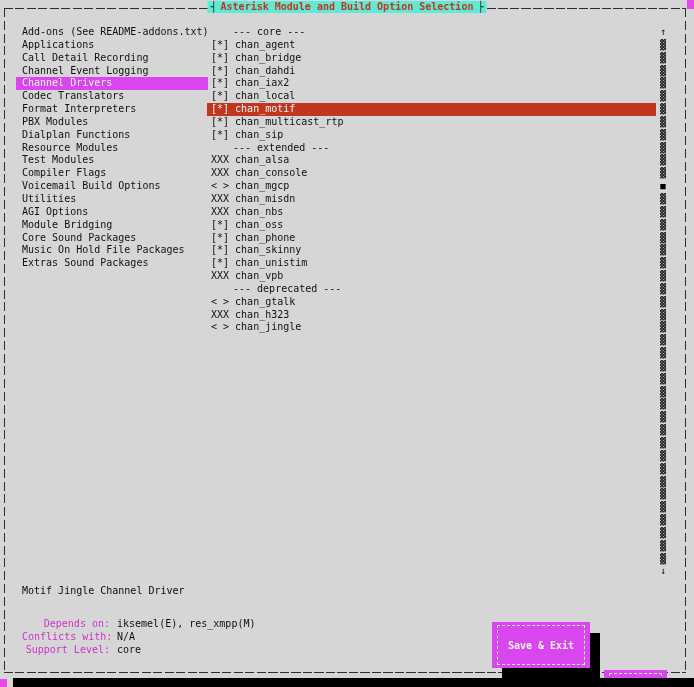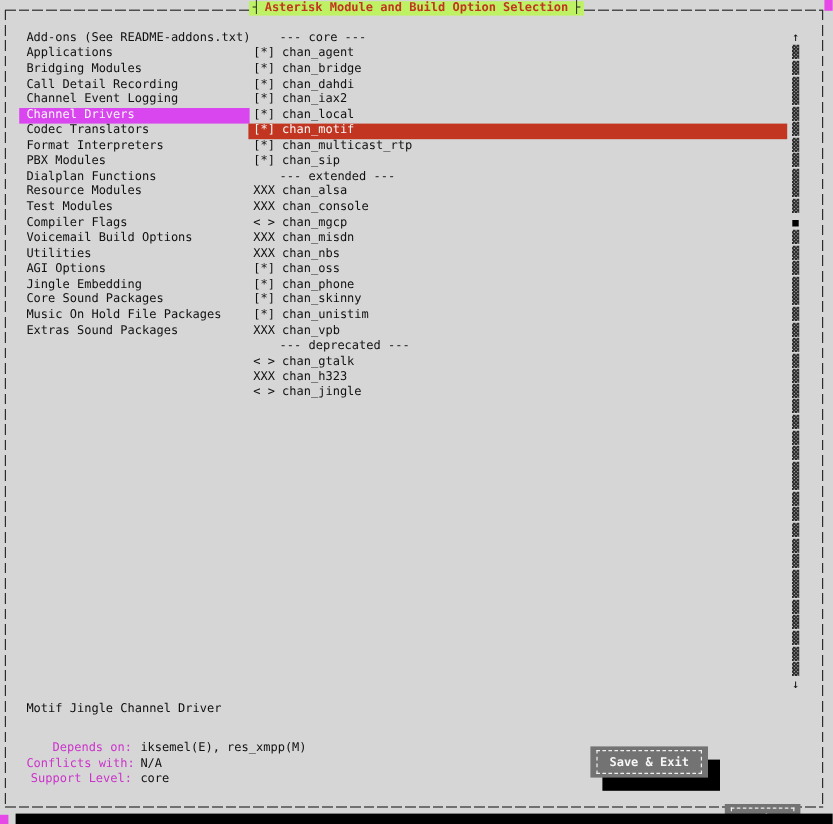--- a/index.html
+++ b/index.html
@@ -8,21 +8,21 @@
     background:#d6d6d6;
     font-family:"DejaVu Sans Mono","Liberation Mono",monospace;
     font-size:10px;color:#111;
   }
   .hline{position:absolute;height:1px;
     background:repeating-linear-gradient(to right,#2d2d2d 0 9px,rgba(0,0,0,0) 9px 11.5px);}
   .vline{position:absolute;width:1px;
     background:repeating-linear-gradient(to bottom,#2d2d2d 0 9px,rgba(0,0,0,0) 9px 12.8px);}
   #title-bar{
     position:absolute;top:1px;left:50%;transform:translateX(-50%);
-    height:12px;line-height:12px;background:#bef264;padding:0 3px;white-space:pre;
+    height:12px;line-height:12px;background:#5eead4;padding:0 3px;white-space:pre;
   }
   #title-bar .cap{color:#222;font-weight:normal;}
   #title-bar .ttl{color:#c23621;font-weight:bold;padding:0 4px;}
   #category-list{position:absolute;left:16px;top:26px;width:192px;}
   #category-list .row{
     height:12.85px;line-height:12.85px;padding-left:6px;white-space:pre;color:#101010;
   }
   #category-list .row.selected{background:#d946ef;color:#f6f6f6;}
   #module-list{position:absolute;left:207px;top:26px;width:449px;}
   #module-list .row{
@@ -33,21 +33,21 @@
   #scrollbar{position:absolute;left:656px;top:26px;width:14px;text-align:center;}
   #scrollbar .cell{height:12.85px;line-height:12.85px;color:#2b2b2b;}
   #scrollbar .arrow{color:#0d0d0d;}
   #scrollbar .thumb{color:#000;font-size:9px;}
   #desc-title{position:absolute;left:22px;top:584px;height:13px;line-height:13px;color:#0d0d0d;white-space:pre;}
   #desc-fields{position:absolute;left:22px;top:617px;}
   #desc-fields .frow{height:13px;line-height:13px;white-space:pre;}
   #desc-fields .flabel{display:inline-block;width:88px;text-align:right;color:#cb34cb;}
   #desc-fields .fvalue{color:#101010;margin-left:7px;}
   .btn{
-    position:absolute;top:622px;height:26px;background:#737373;
+    position:absolute;top:622px;height:46px;background:#d946ef;
     box-shadow:10px 11px 0 #000;cursor:pointer;
   }
   .btn .inner{
     position:absolute;left:5px;right:5px;top:3px;bottom:3px;
     border:1px dashed #f0f0f0;
     display:flex;align-items:center;justify-content:center;
     color:#f6f6f6;font-weight:bold;white-space:pre;
   }
   #btn-save{left:492px;width:98px;}
   #btn-exit{left:604px;width:63px;margin-top:48px;}
@@ -61,35 +61,34 @@
 <div class="hline" style="left:4px;top:8px;width:682px;"></div>
 <div class="hline" style="left:4px;top:672px;width:682px;"></div>
 <div class="vline" style="left:4px;top:8px;height:664px;"></div>
 <div class="vline" style="left:685px;top:8px;height:664px;"></div>
 
 <div id="title-bar"><span class="cap">┤</span><span class="ttl">Asterisk Module and Build Option Selection</span><span class="cap">├</span></div>
 
 <div id="category-list">
     <div class="row">Add-ons (See README-addons.txt)</div>
     <div class="row">Applications</div>
-    <div class="row">Bridging Modules</div>
     <div class="row">Call Detail Recording</div>
     <div class="row">Channel Event Logging</div>
     <div class="row selected">Channel Drivers</div>
     <div class="row">Codec Translators</div>
     <div class="row">Format Interpreters</div>
     <div class="row">PBX Modules</div>
     <div class="row">Dialplan Functions</div>
     <div class="row">Resource Modules</div>
     <div class="row">Test Modules</div>
     <div class="row">Compiler Flags</div>
     <div class="row">Voicemail Build Options</div>
     <div class="row">Utilities</div>
     <div class="row">AGI Options</div>
-    <div class="row">Jingle Embedding</div>
+    <div class="row">Module Bridging</div>
     <div class="row">Core Sound Packages</div>
     <div class="row">Music On Hold File Packages</div>
     <div class="row">Extras Sound Packages</div>
   </div>
 
 <div id="module-list">
     <div class="row header">--- core ---</div>
     <div class="row">[*] chan_agent</div>
     <div class="row">[*] chan_bridge</div>
     <div class="row">[*] chan_dahdi</div>

